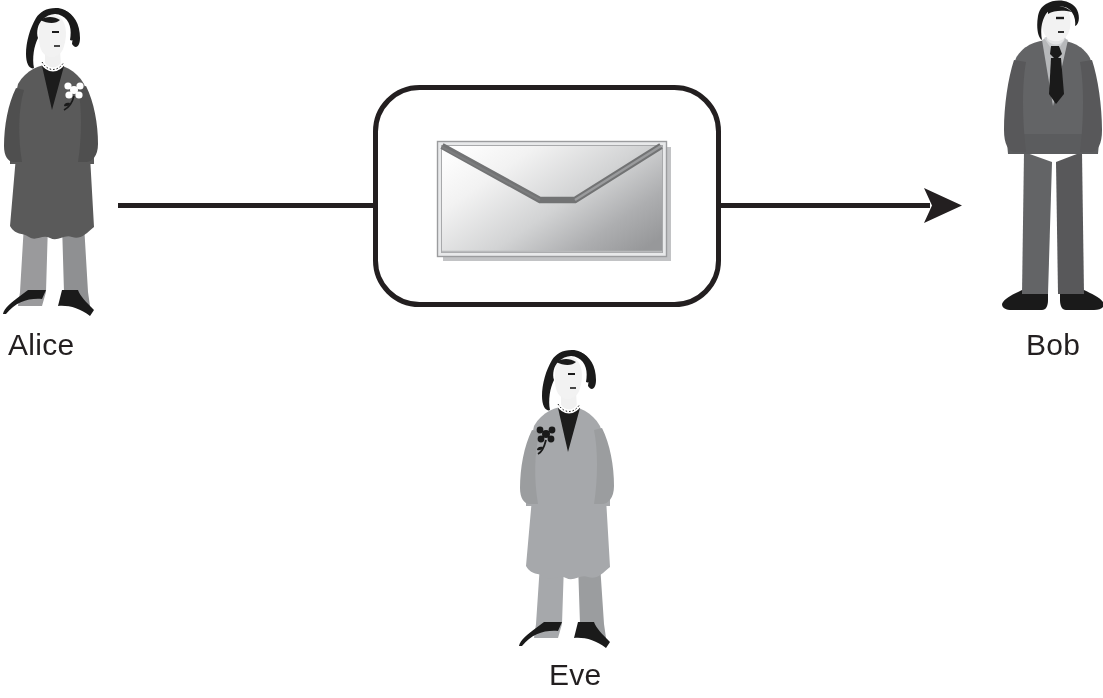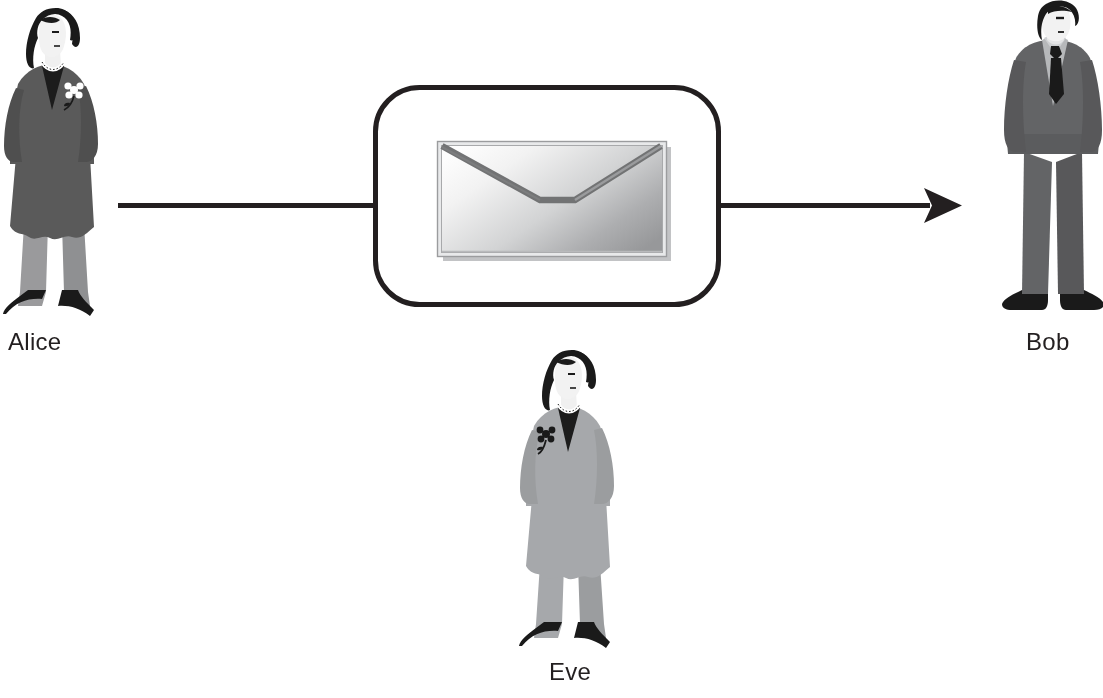--- a/index.html
+++ b/index.html
@@ -17,21 +17,21 @@
   #canvas {
     position: absolute;
     left: 0;
     top: 0;
     width: 1103px;
     height: 698px;
   }
   .label {
     position: absolute;
     font-family: "Liberation Sans", sans-serif;
-    font-size: 24px;
+    font-size: 30px;
     font-weight: 400;
     color: #231f20;
     letter-spacing: 0.3px;
     white-space: nowrap;
   }
   #label-alice { left: 8px;  top: 328px; }
   #label-bob   { left: 1026px; top: 328px; text-align: center; }
   #label-eve   { left: 549px; top: 658px; }
 </style>
 </head>

